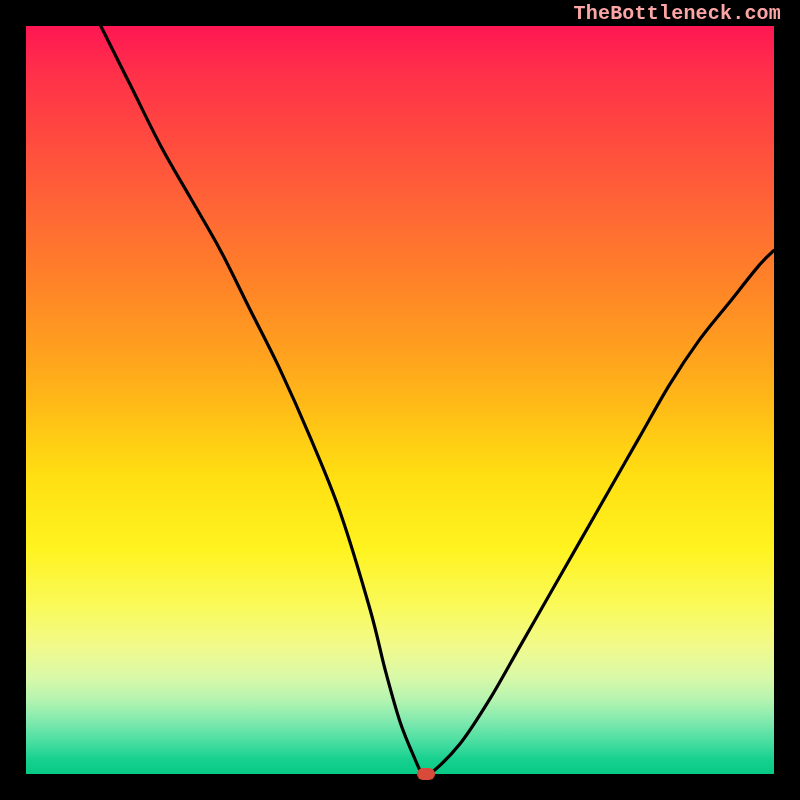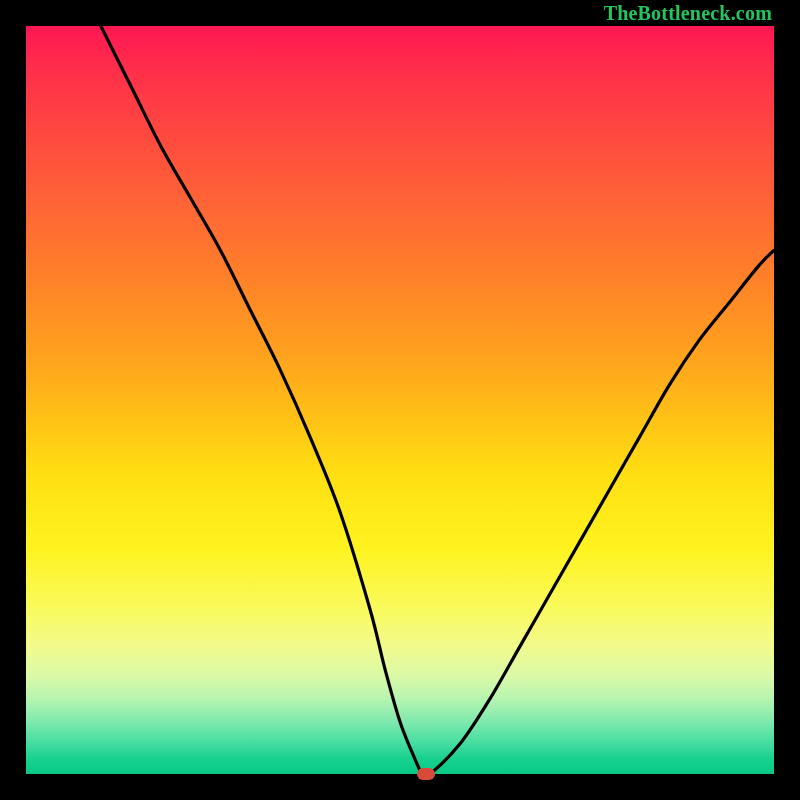--- a/index.html
+++ b/index.html
@@ -12,25 +12,25 @@
   }
   .frame {
     position: relative;
     width: 800px;
     height: 800px;
     background: #000;
   }
   .watermark {
     position: absolute;
     top: 2px;
-    right: 28px;
-    font-family: Liberation Serif, serif;
+    right: 19px;
+    font-family: Liberation Mono, monospace;
     font-size: 20px;
     font-weight: 600;
-    color: #22c55e;
+    color: #fca5a5;
     letter-spacing: 0.2px;
     z-index: 4;
   }
   .plot {
     position: absolute;
     left: 26px;
     top: 26px;
     width: 748px;
     height: 748px;
     background: linear-gradient(

